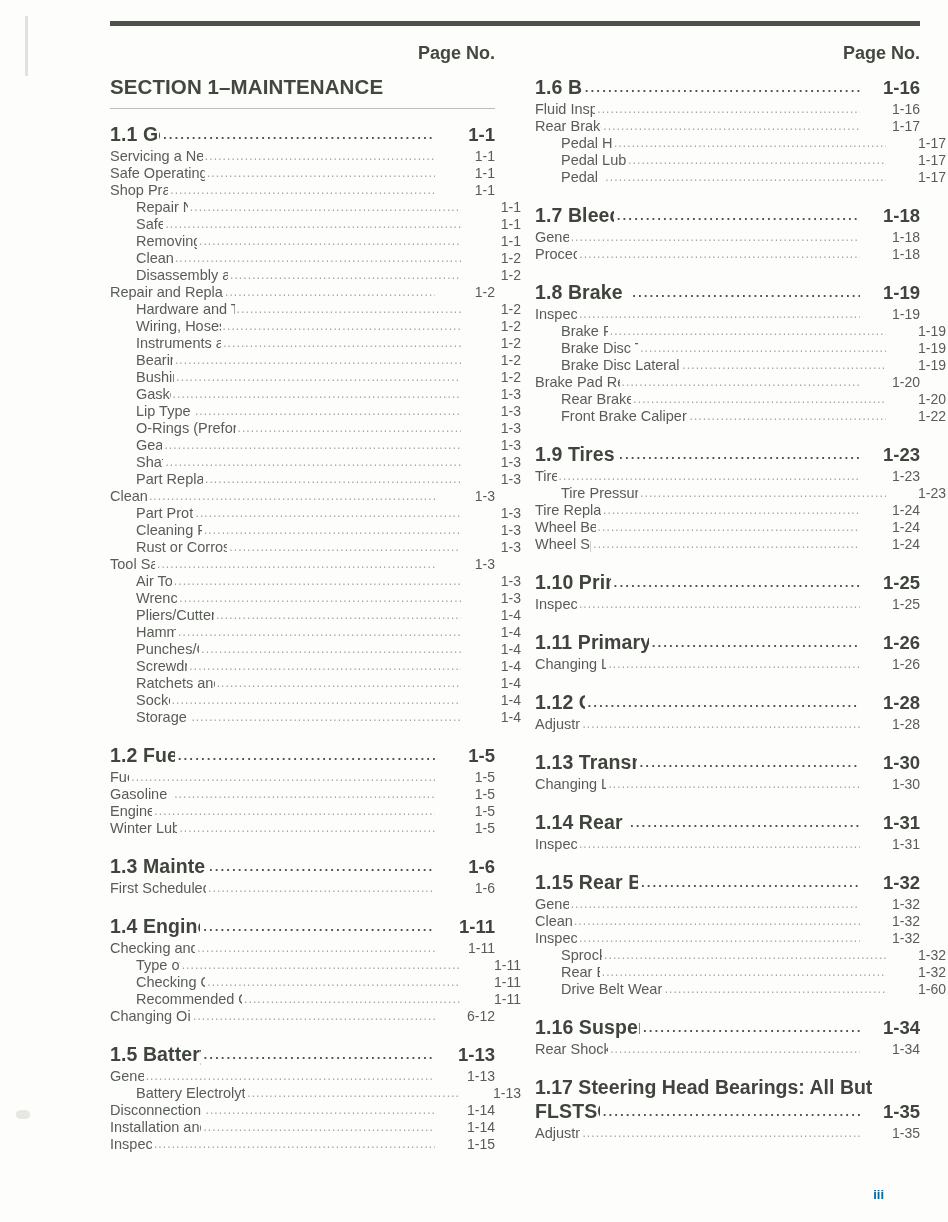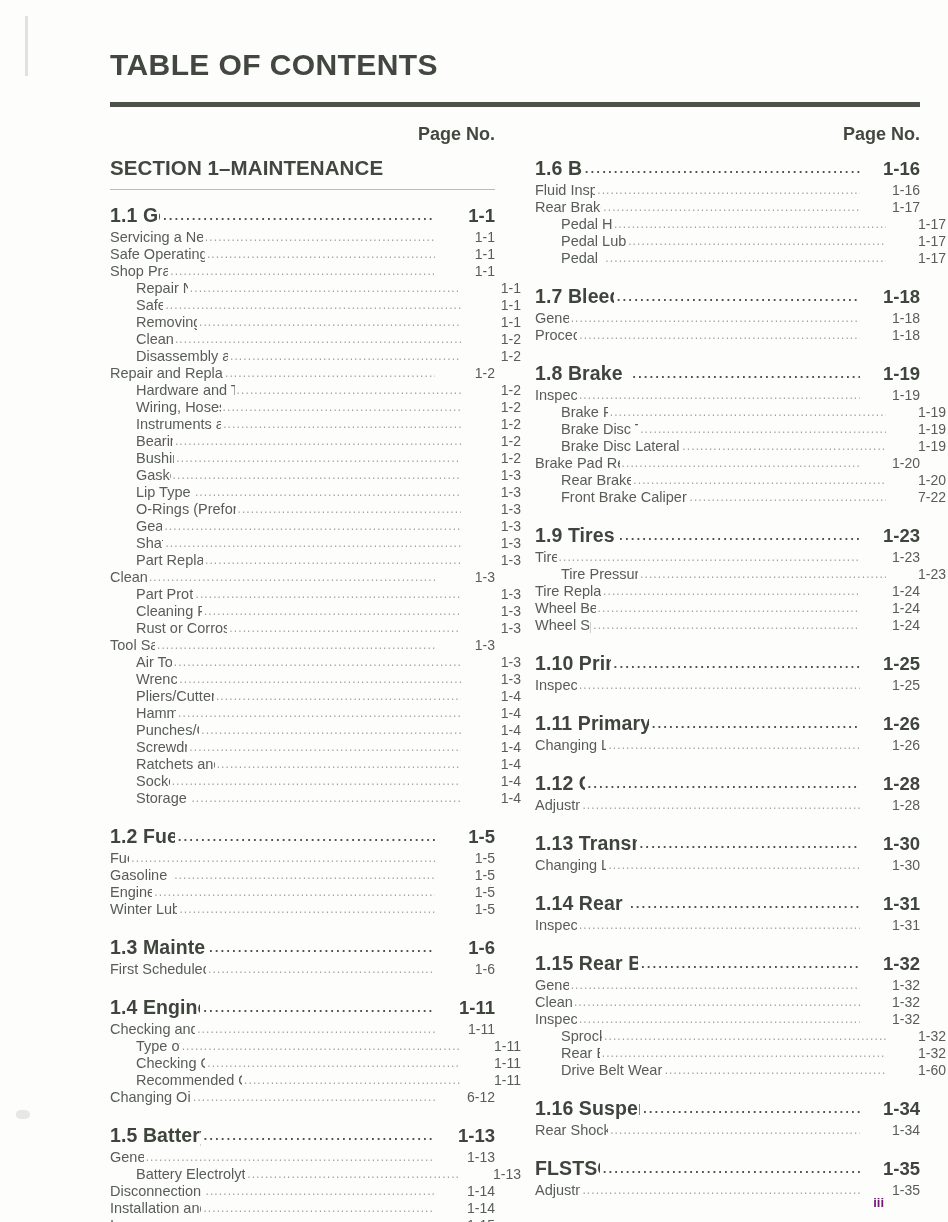--- a/index.html
+++ b/index.html
@@ -181,37 +181,36 @@
   }
   .entry.lvl2 .pg {
     font-size: 14px;
     color: #585d56;
     width: 58px;
   }
 
   .folio {
     position: absolute;
     right: 64px;
-    bottom: 12px;
+    bottom: 20px;
     font-size: 13px;
     font-weight: bold;
-    color: #701a75;
+    color: #0369a1;
   }
 </style>
 </head>
 <body>
 
 <div class="page">
 
   <div class="artifact-bar"></div>
   <div class="artifact-smudge"></div>
 
   <div class="content">
 
-    <h1 class="doc-title">TABLE OF CONTENTS</h1>
 
     <div class="rule-thick"></div>
 
     <div class="columns">
 
       <div class="col left">
         <div class="page-no-label">Page No.</div>
         <div class="section-head">SECTION 1–MAINTENANCE</div>
         <div class="rule-thin"></div>
         <div id="left-entries">
@@ -567,21 +566,21 @@
               <span class="pg">1-20</span>
             </div>
             <div class="entry lvl2">
               <span class="label">Rear Brake Caliper</span>
               <span class="dots">....................................................................................................</span>
               <span class="pg">1-20</span>
             </div>
             <div class="entry lvl2">
               <span class="label">Front Brake Caliper: All But FLSTSC/FXSTS</span>
               <span class="dots">....................................................................................................</span>
-              <span class="pg">7-22</span>
+              <span class="pg">1-22</span>
             </div>
             <div class="entry major">
               <span class="label">1.9 Tires and Wheels</span>
               <span class="dots">....................................................................................................</span>
               <span class="pg">1-23</span>
             </div>
             <div class="entry lvl1">
               <span class="label">Tires</span>
               <span class="dots">....................................................................................................</span>
               <span class="pg">1-23</span>
@@ -695,20 +694,21 @@
               <span class="label">1.16 Suspension Adjustments</span>
               <span class="dots">....................................................................................................</span>
               <span class="pg">1-34</span>
             </div>
             <div class="entry lvl1">
               <span class="label">Rear Shock Preload</span>
               <span class="dots">....................................................................................................</span>
               <span class="pg">1-34</span>
             </div>
             <div class="major-wrap">
+              <div class="line1">1.17 Steering Head Bearings: All But</div>
               <div class="entry major" style="margin-top: 0px;">
                 <span class="label">FLSTSC/FXSTS</span>
                 <span class="dots">....................................................................................................</span>
                 <span class="pg">1-35</span>
               </div>
             </div>
             <div class="entry lvl1">
               <span class="label">Adjustment</span>
               <span class="dots">....................................................................................................</span>
               <span class="pg">1-35</span>

